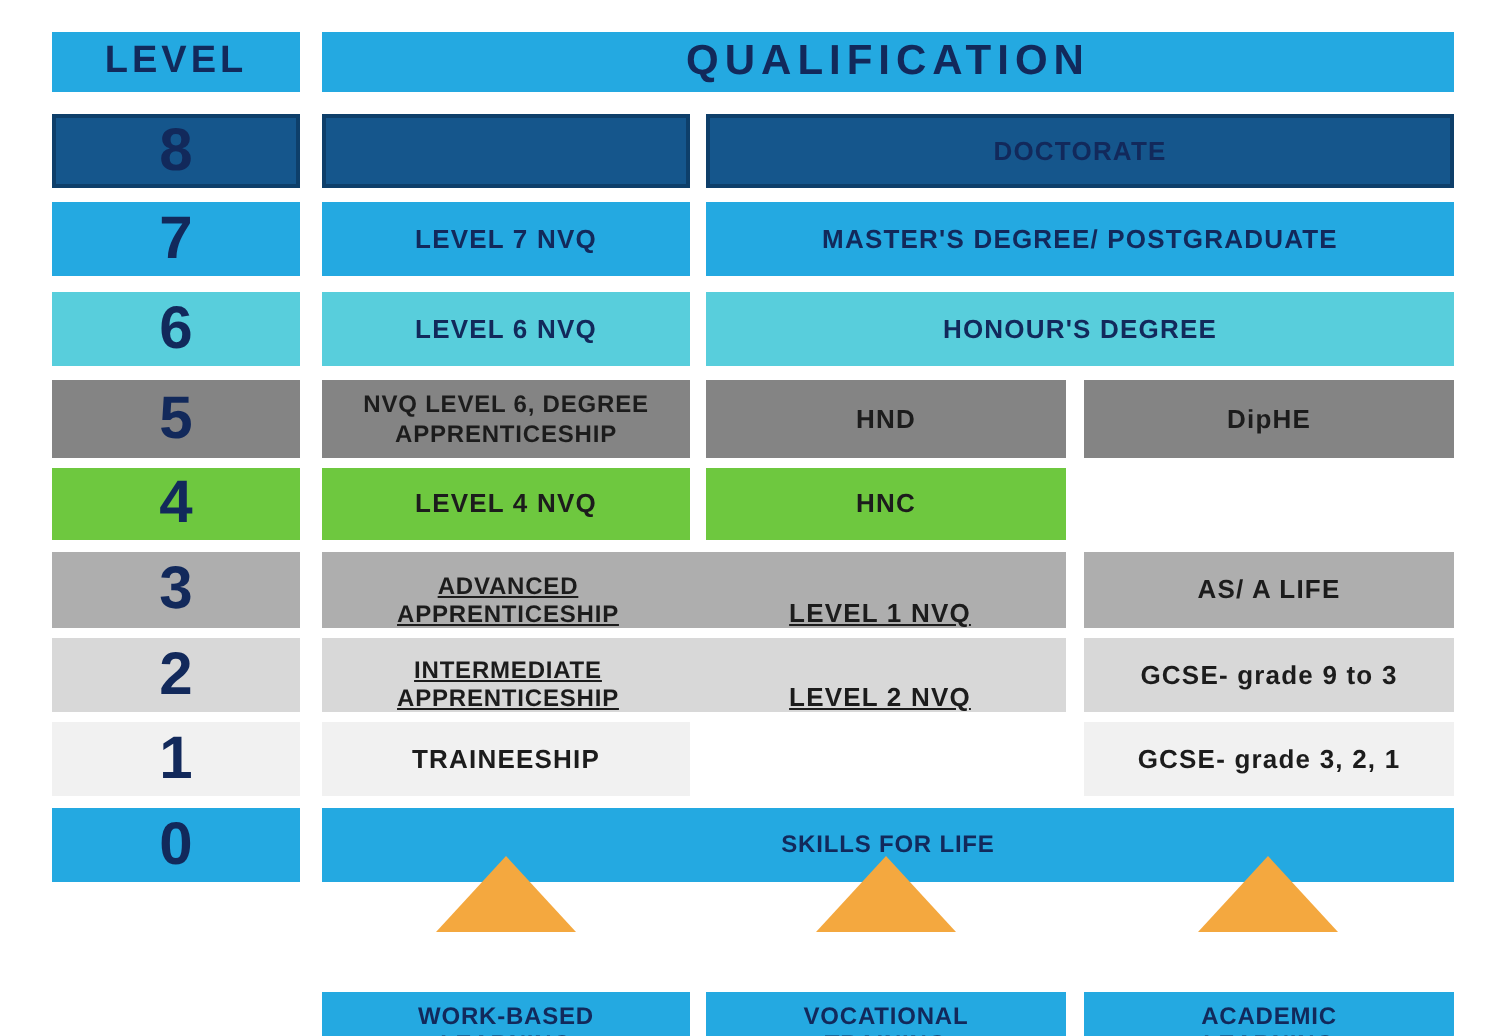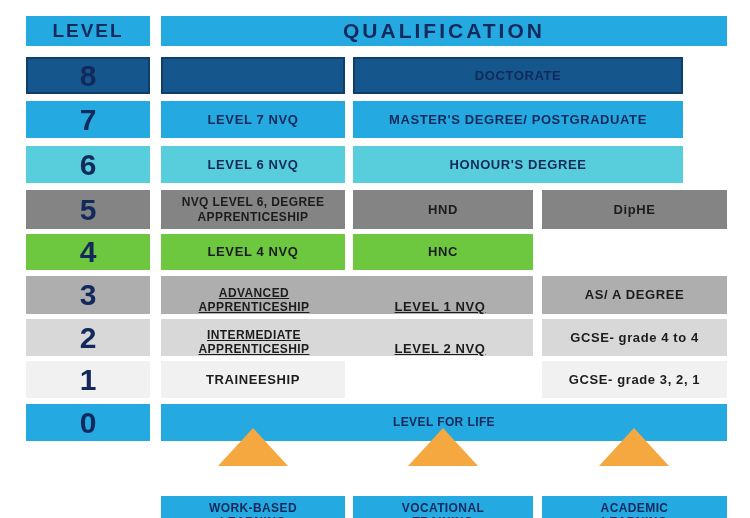--- a/index.html
+++ b/index.html
@@ -23,21 +23,21 @@
   .block{
     position:absolute;display:flex;align-items:center;justify-content:center;
     text-align:center;box-sizing:border-box;
   }
   
   .col-L  {left:26px;  width:124px;}
   .col-A  {left:161px; width:184px;}
   .col-B  {left:353px; width:180px;}
   .col-C  {left:542px; width:185px;}
   .col-AB {left:161px; width:372px;}
-  .col-BC {left:353px; width:330px;align-items:center;}
+  .col-BC {left:353px; width:374px;align-items:center;}
   .col-ABC{left:161px; width:566px;}
   
   .row-hdr{top:16px; height:30px;}
   .row-8{top:57px;  height:37px;}
   .row-7{top:101px; height:37px;}
   .row-6{top:146px; height:37px;}
   .row-5{top:190px; height:39px;}
   .row-4{top:234px; height:36px;}
   .row-3{top:276px; height:38px;}
   .row-2{top:319px; height:37px;}
@@ -144,53 +144,53 @@
   </div>
   <div class="block col-AB row-3 bg-gray3 split">
     <div class="half cell-sm txt-ink wrap-160">
       <span>ADVANCED APPRENTICESHIP</span>
     </div>
     <div class="half cell txt-ink">
       <span>LEVEL 1 NVQ</span>
     </div>
   </div>
   <div class="block col-C row-3 bg-gray3 cell txt-ink">
-    <span>AS/ A DEGREE</span>
+    <span>AS/ A LIFE</span>
   </div>
 
   <div class="block col-L row-2 bg-gray2 num">
     <span>2</span>
   </div>
   <div class="block col-AB row-2 bg-gray2 split">
     <div class="half cell-sm txt-ink wrap-160">
       <span>INTERMEDIATE APPRENTICESHIP</span>
     </div>
     <div class="half cell txt-ink">
       <span>LEVEL 2 NVQ</span>
     </div>
   </div>
   <div class="block col-C row-2 bg-gray2 cell txt-ink">
-    <span>GCSE- grade 4 to 4</span>
+    <span>GCSE- grade 9 to 3</span>
   </div>
 
   <div class="block col-L row-1 bg-gray1 num">
     <span>1</span>
   </div>
   <div class="block col-A row-1 bg-gray1 cell txt-ink">
     <span>TRAINEESHIP</span>
   </div>
   <div class="block col-C row-1 bg-gray1 cell txt-ink">
     <span>GCSE- grade 3, 2, 1</span>
   </div>
 
   <div class="block col-L row-0 bg-cyan num">
     <span>0</span>
   </div>
   <div class="block col-ABC row-0 bg-cyan cell-sm txt-navy">
-    <span>LEVEL FOR LIFE</span>
+    <span>SKILLS FOR LIFE</span>
   </div>
 
   <div class="tri tri-a"></div>
   <div class="tri tri-b"></div>
   <div class="tri tri-c"></div>
 
   <div class="block col-A row-lbl bg-cyan cell-sm txt-navy wrap-110">
     <span>WORK-BASED LEARNING</span>
   </div>
   <div class="block col-B row-lbl bg-cyan cell-sm txt-navy wrap-110">

